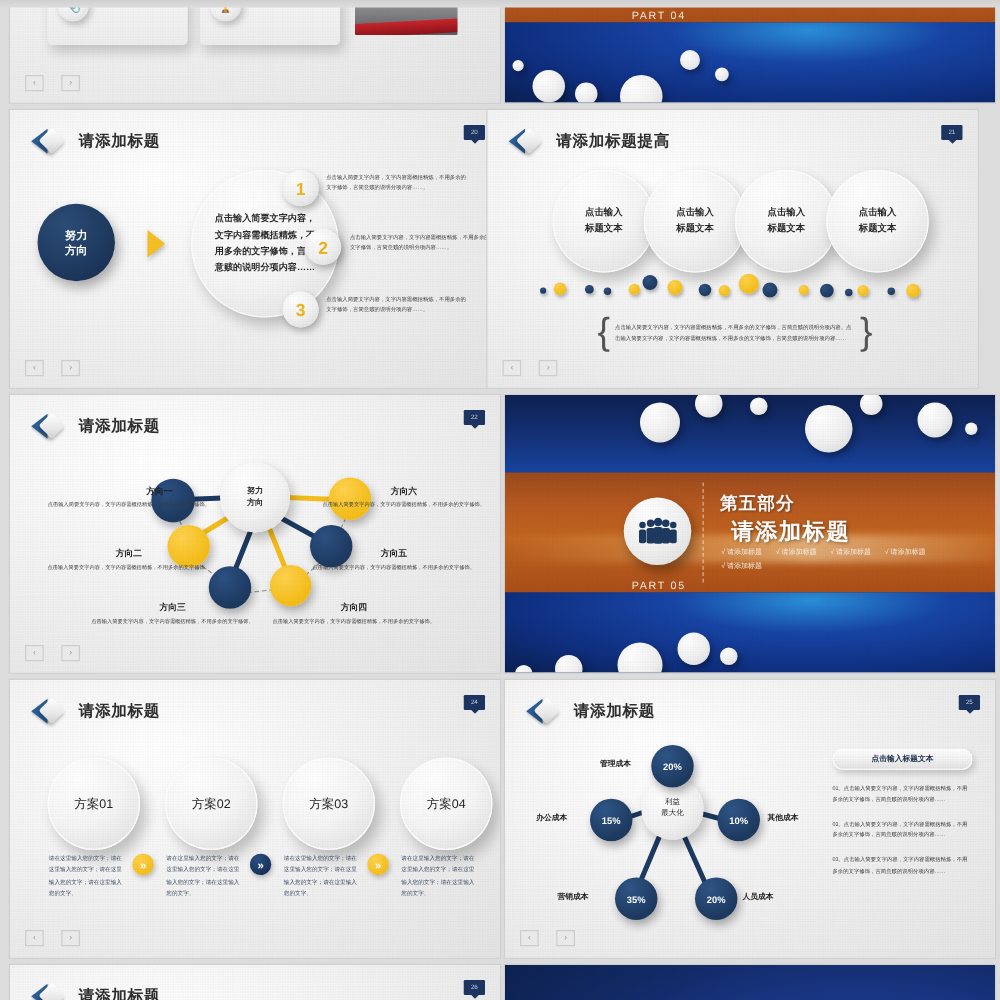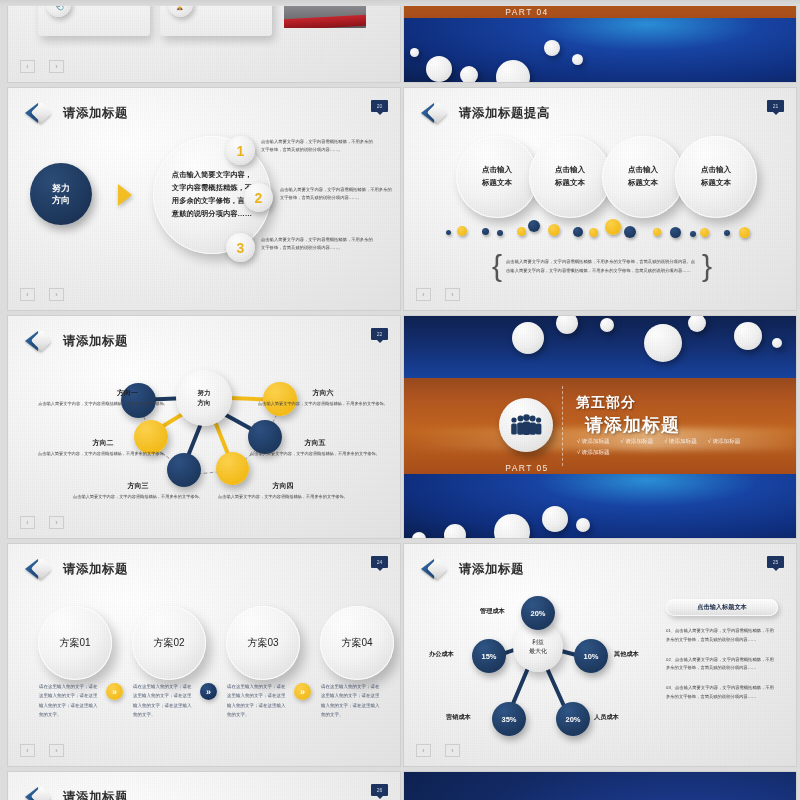--- a/index.html
+++ b/index.html
@@ -303,21 +303,21 @@
     <div class="itemTxt" style="left:253px; top:50px;">点击输入简要文字内容，文字内容需概括精炼，不用多余的文字修饰，言简意赅的说明分项内容……。</div>
     <div class="itemTxt" style="left:272px; top:98px;">点击输入简要文字内容，文字内容需概括精炼，不用多余的文字修饰，言简意赅的说明分项内容……。</div>
     <div class="itemTxt" style="left:253px; top:148px;">点击输入简要文字内容，文字内容需概括精炼，不用多余的文字修饰，言简意赅的说明分项内容……。</div>
 
     <div class="nav">
       <span>‹</span>
       <span>›</span>
     </div>
   </div>
 
-  <div class="slide" style="left:404px; top:88px;">
+  <div class="slide" style="left:390px; top:88px;">
     <div class="hdr">
       <span class="logo">
           <i class="chev"></i>
           <i class="dia"></i>
         </span>
       <span class="hdr-title">请添加标题提高</span>
     </div>
     <div class="pgbadge">21</div>
 
     <div class="bigRow">

